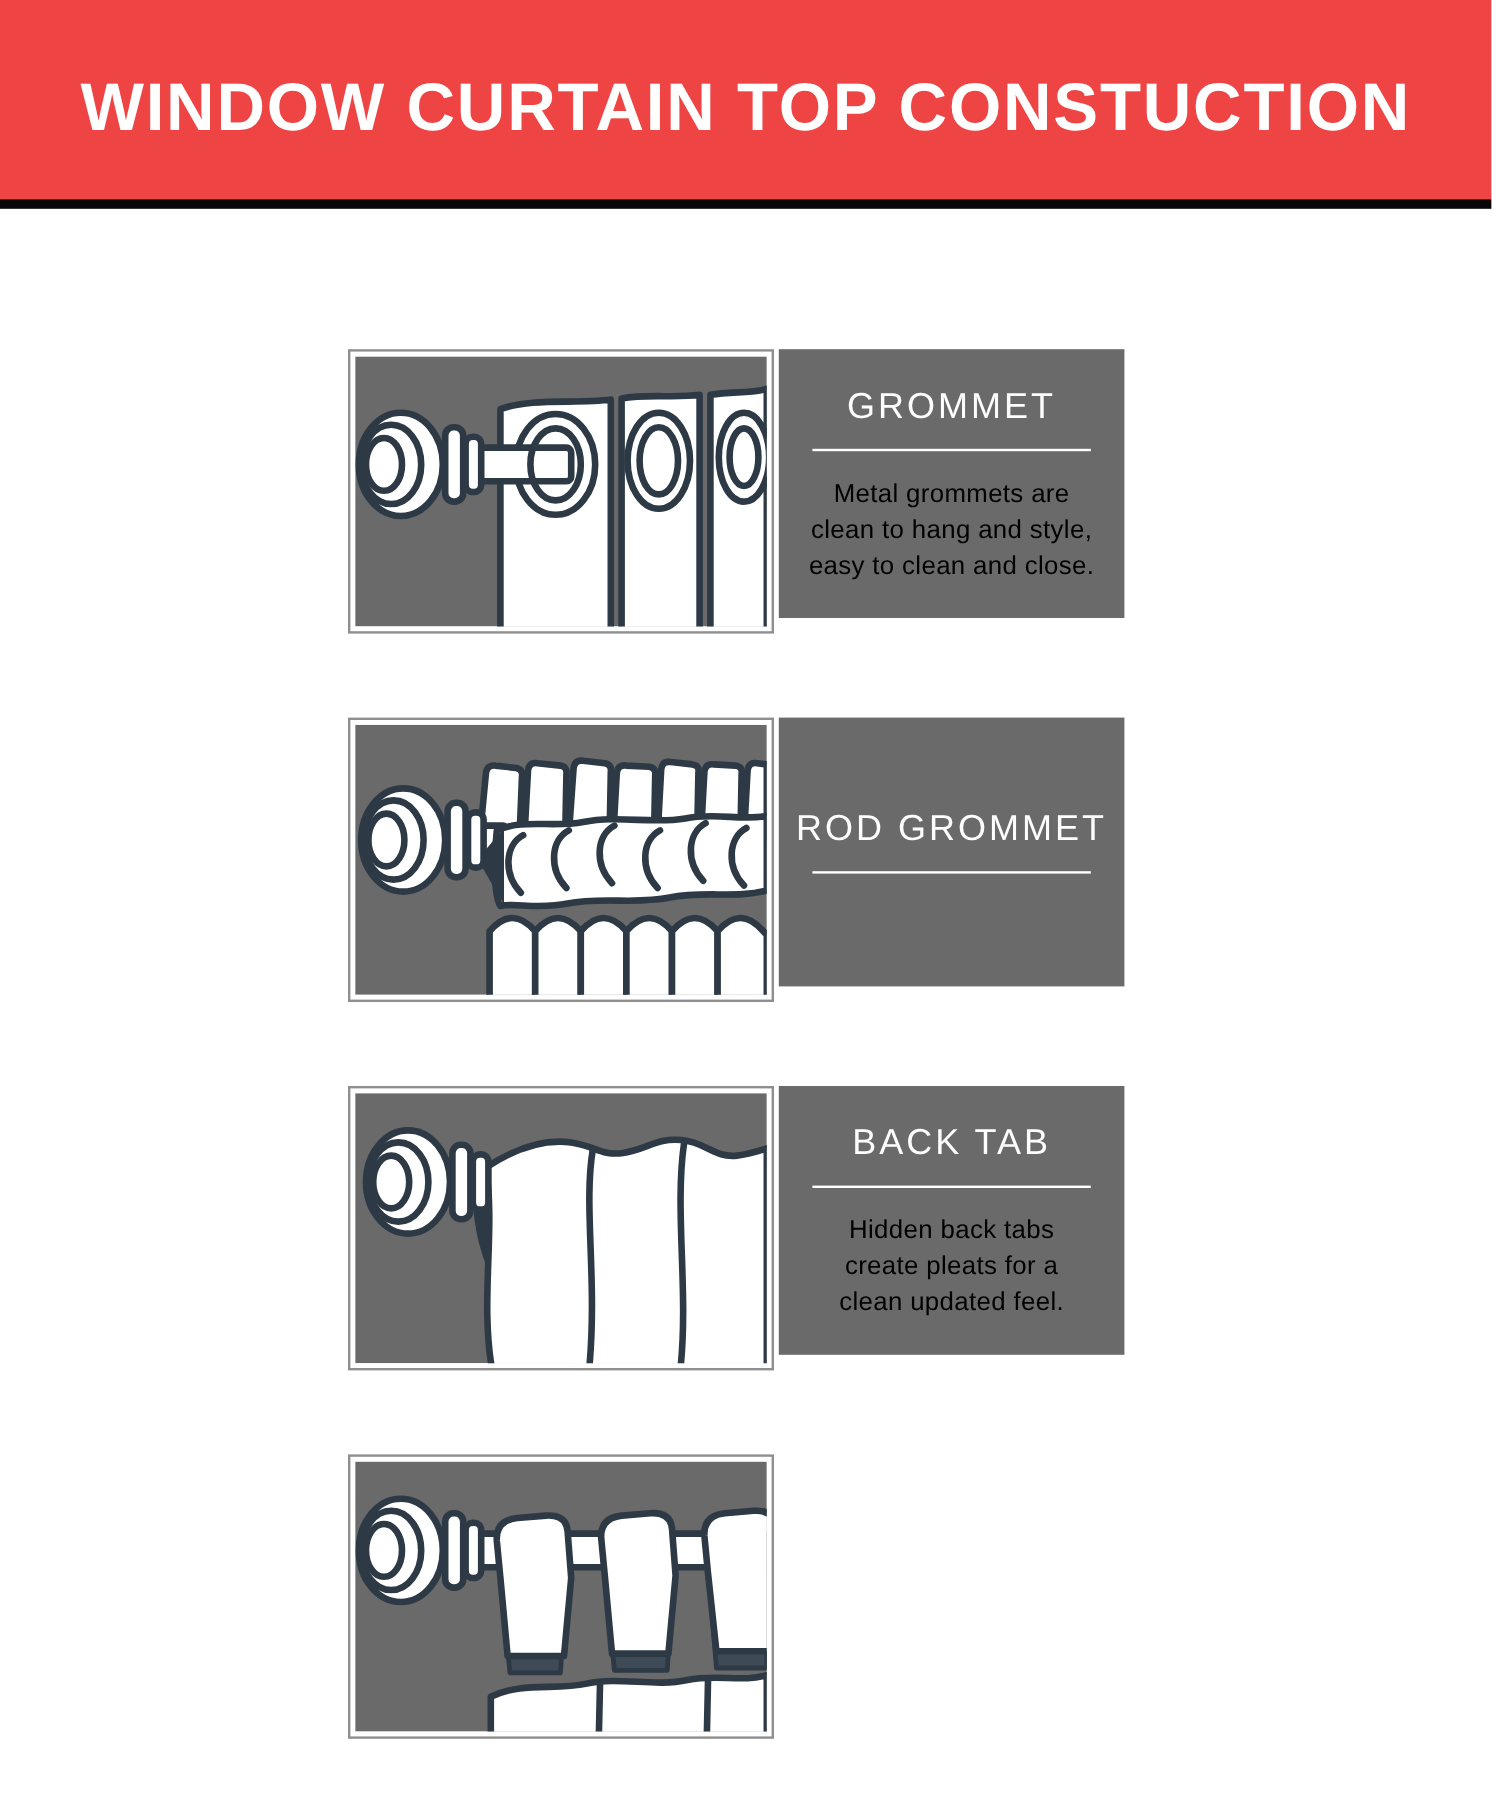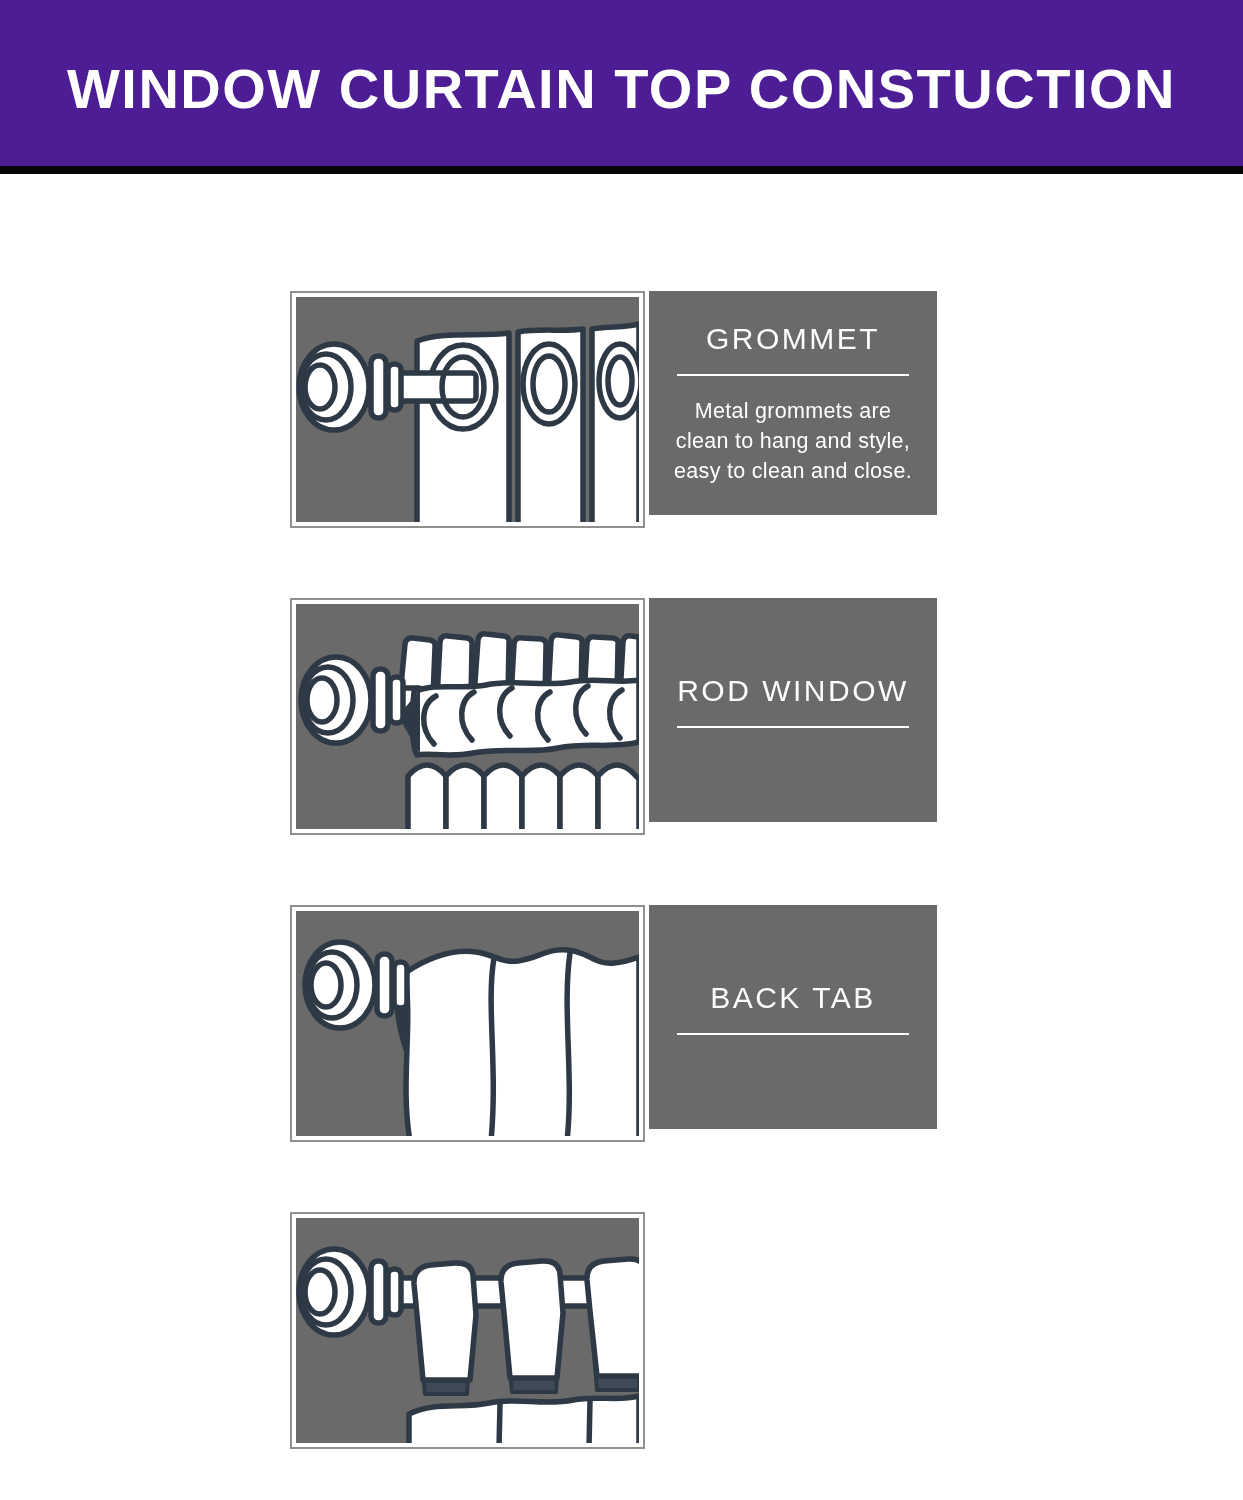--- a/index.html
+++ b/index.html
@@ -6,21 +6,21 @@
   html, body { width: 1243px; }
   body {
     height: 1500px;
     background: #ffffff;
     font-family: "Liberation Sans", sans-serif;
     overflow: hidden;
     position: relative;
   }
   .header {
     height: 166px;
-    background: #4c1d95;
+    background: #ef4444;
     display: flex;
     align-items: center;
     justify-content: center;
     padding-top: 10px;
   }
   .page-title {
     color: #ffffff;
     font-size: 56px;
     font-weight: bold;
     letter-spacing: 1.5px;
@@ -70,21 +70,21 @@
     width: 232px;
     height: 2px;
     background: #ffffff;
     margin: 17px 0 20px 0;
   }
   .desc {
     font-size: 21.5px;
     line-height: 30px;
     letter-spacing: 0.3px;
     font-weight: 400;
-    color: #ffffff;
+    color: #000000;
   }
   .desc span { display: block; white-space: nowrap; }
   .defs-holder { position: absolute; width: 0; height: 0; overflow: hidden; }
 </style>
 </head>
 <body>
 
 <svg class="defs-holder" aria-hidden="true">
   <defs>
     <g id="finial" fill="#ffffff" stroke="#2d3a46" stroke-width="5.5" stroke-linejoin="round">
@@ -161,21 +161,21 @@
             <path d="M254,88 C239,96 237,120 252,136"></path>
             <path d="M292,82 C277,90 275,114 290,130"></path>
             <path d="M326,86 C311,94 309,118 324,134"></path>
           </g>
         </g>
         <path d="M102,112 L124,86 L124,150 Z" fill="#2d3a46"></path>
         <use href="#finial" transform="translate(4,96)"></use>
       </svg>
     </div>
     <div class="info">
-      <h2>ROD WINDOW</h2>
+      <h2>ROD GROMMET</h2>
       <div class="rule"></div>
     </div>
   </section>
 
   <section class="panel">
     <div class="illus-frame">
       <svg viewBox="0 0 343 225">
         <rect width="343" height="225" fill="#6a6a6a"></rect>
         <path d="M100,64 C95,94 101,124 111,148 L120,144 C110,120 106,92 109,62 Z" fill="#2d3a46"></path>
         <g fill="#ffffff" stroke="#2d3a46" stroke-width="5.5" stroke-linejoin="round" stroke-linecap="round">
@@ -184,20 +184,25 @@
             <path d="M198,47 C190,94 202,155 195,230"></path>
             <path d="M274,42 C266,98 278,165 271,230"></path>
           </g>
         </g>
         <use href="#finial" transform="translate(8,74)"></use>
       </svg>
     </div>
     <div class="info">
       <h2>BACK TAB</h2>
       <div class="rule"></div>
+      <p class="desc">
+        <span>Hidden back tabs</span>
+        <span>create pleats for a</span>
+        <span>clean updated feel.</span>
+      </p>
     </div>
   </section>
 
   <section class="panel">
     <div class="illus-frame">
       <svg viewBox="0 0 343 225">
         <rect width="343" height="225" fill="#6a6a6a"></rect>
         <g fill="#ffffff" stroke="#2d3a46" stroke-width="5.5" stroke-linejoin="round" stroke-linecap="round">
           <rect x="102" y="60" width="241" height="28" rx="4"></rect>
         </g>

